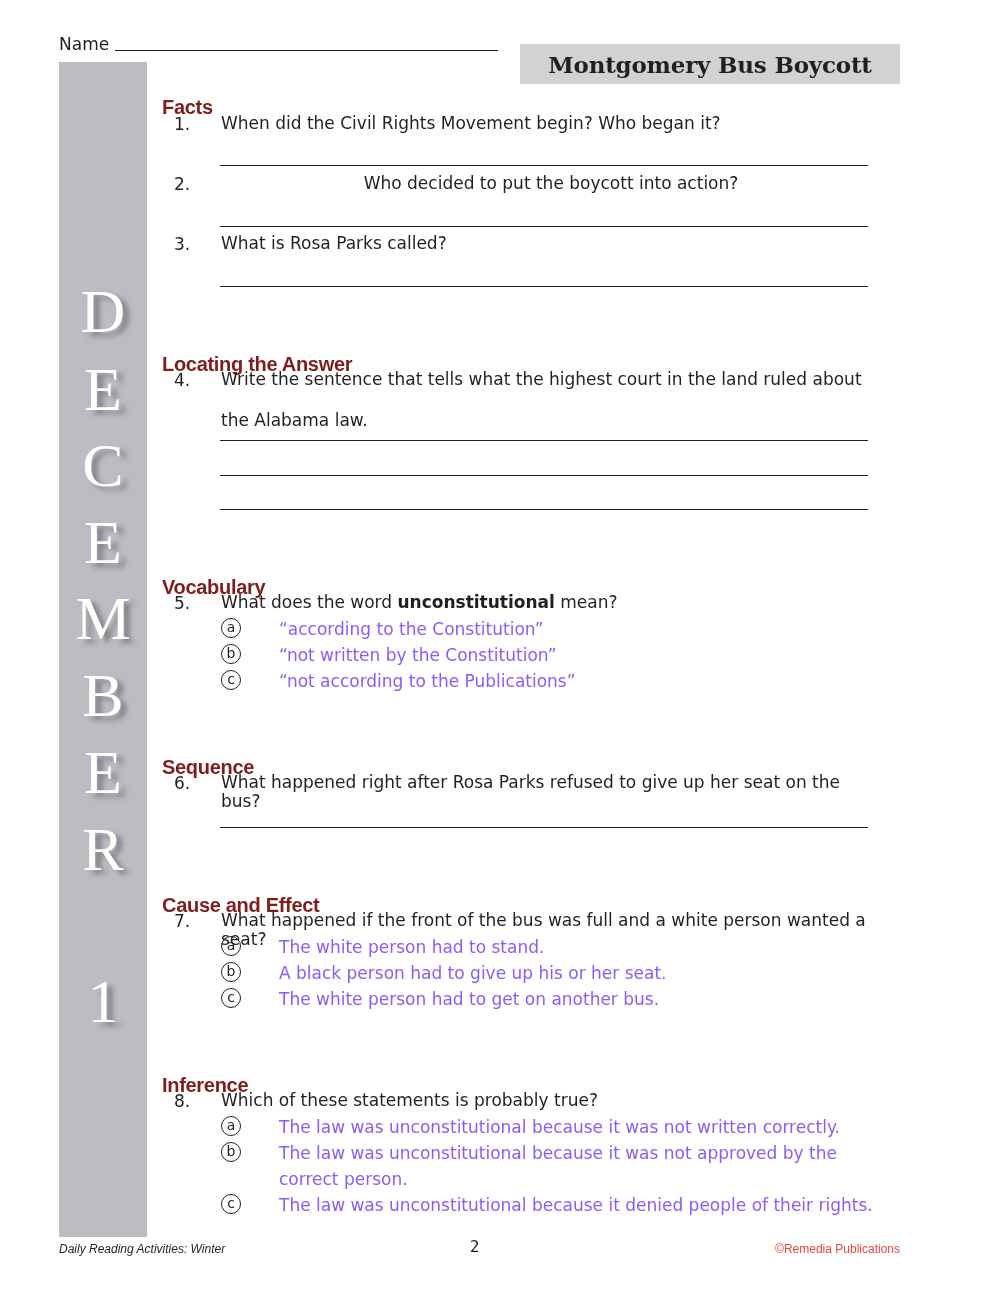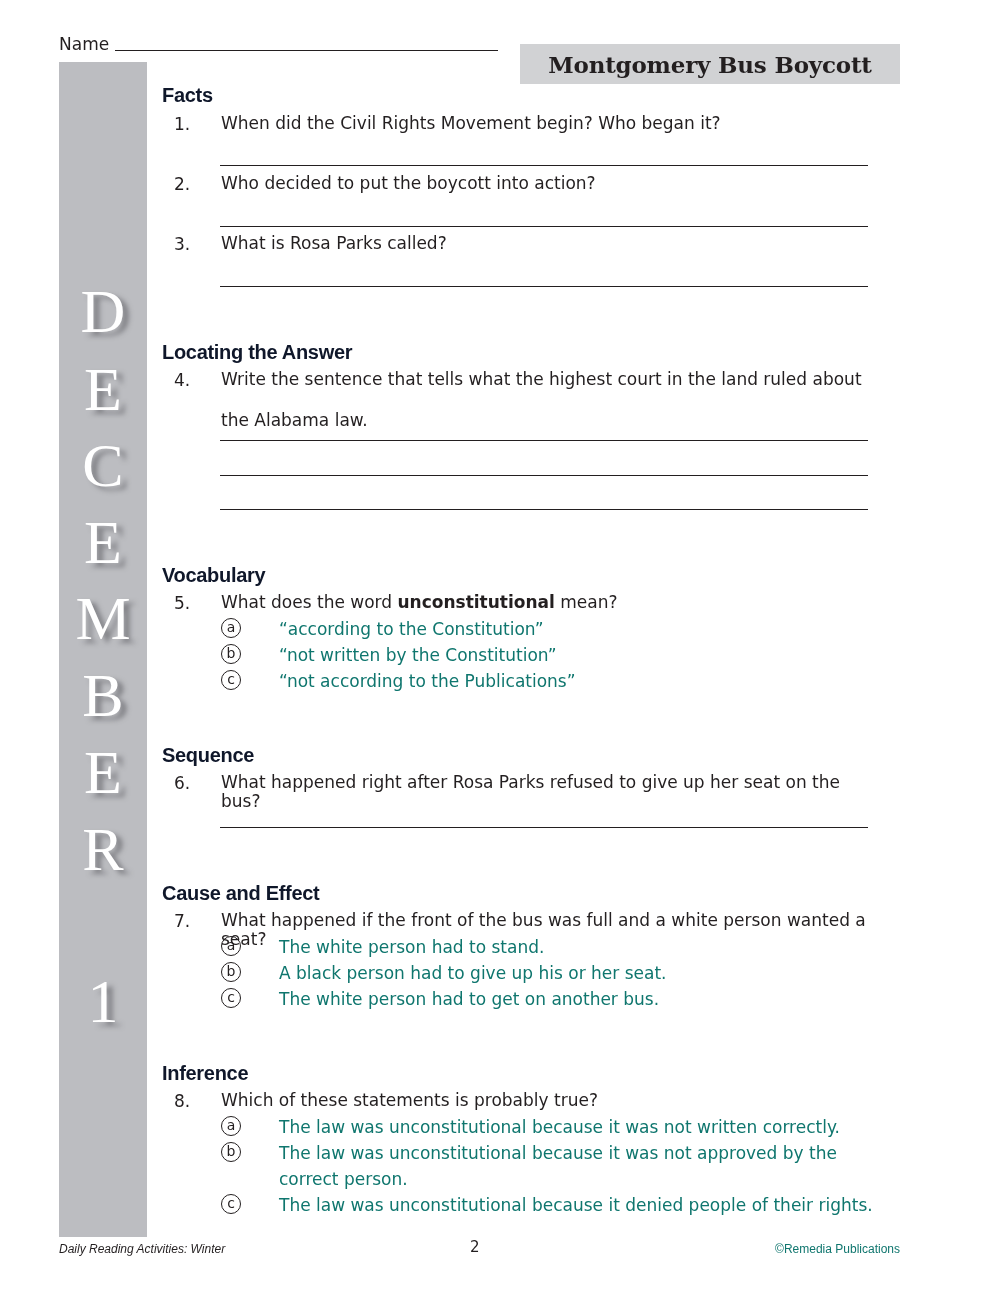--- a/index.html
+++ b/index.html
@@ -68,22 +68,23 @@
       line-height: 62px;
       color: #ffffff;
       text-shadow: 6px 4px 5px rgba(80,80,85,0.55);
     }
     .section-heading {
       position: absolute;
       left: 162px;
       font-family: "Liberation Sans", sans-serif;
       font-weight: bold;
       font-size: 20px;
-      color: #0f172a;
+      color: #7f1d1d;
       letter-spacing: -0.3px;
+      margin-top: 12px;
     }
     .q-num {
       position: absolute;
       left: 174px;
       font-size: 17px;
       color: #231f20;
     }
     .q-text {
       position: absolute;
       left: 221px;
@@ -120,21 +121,21 @@
       line-height: 17px;
       text-align: center;
       font-family: "DejaVu Sans", sans-serif;
     }
     .opt-text {
       position: absolute;
       left: 279px;
       width: 600px;
       font-size: 17px;
       line-height: 26px;
-      color: #0f766e;
+      color: #8b5cf6;
     }
     .footer-left {
       position: absolute;
       left: 59px;
       top: 1242px;
       font-family: "Liberation Sans", sans-serif;
       font-style: italic;
       font-size: 12px;
       color: #231f20;
     }
@@ -144,21 +145,21 @@
       top: 1238px;
       font-size: 15px;
       color: #231f20;
     }
     .footer-right {
       position: absolute;
       right: 100px;
       top: 1242px;
       font-family: "Liberation Sans", sans-serif;
       font-size: 12px;
-      color: #0f766e;
+      color: #ef4444;
     }
   </style>
 </head>
 <body>
 
 <div class="name-row">
   <span>Name</span>
   <span class="name-line"></span>
 </div>
 
@@ -178,21 +179,21 @@
   <div class="sidebar-letter" style="top:908px;">1</div>
 </div>
 
 <div class="section-heading" style="top:84px;">Facts</div>
 
 <div class="q-num" style="top:114px;">1.</div>
 <div class="q-text" style="top:114px;">When did the Civil Rights Movement begin? Who began it?</div>
 <div class="answer-line" style="top:165px;"></div>
 
 <div class="q-num" style="top:174px;">2.</div>
-<div class="q-text" style="top:174px;">Who decided to put the boycott into action?</div>
+<div class="q-text" style="top:174px;text-align:center;">Who decided to put the boycott into action?</div>
 <div class="answer-line" style="top:226px;"></div>
 
 <div class="q-num" style="top:234px;">3.</div>
 <div class="q-text" style="top:234px;">What is Rosa Parks called?</div>
 <div class="answer-line" style="top:286px;"></div>
 
 <div class="section-heading" style="top:341px;">Locating the Answer</div>
 <div class="q-num" style="top:370px;">4.</div>
 <div class="q-text" style="top:370px;">Write the sentence that tells what the highest court in the land ruled about</div>
 <div class="q-text" style="top:389px;margin-top:22px;">the Alabama law.</div>

